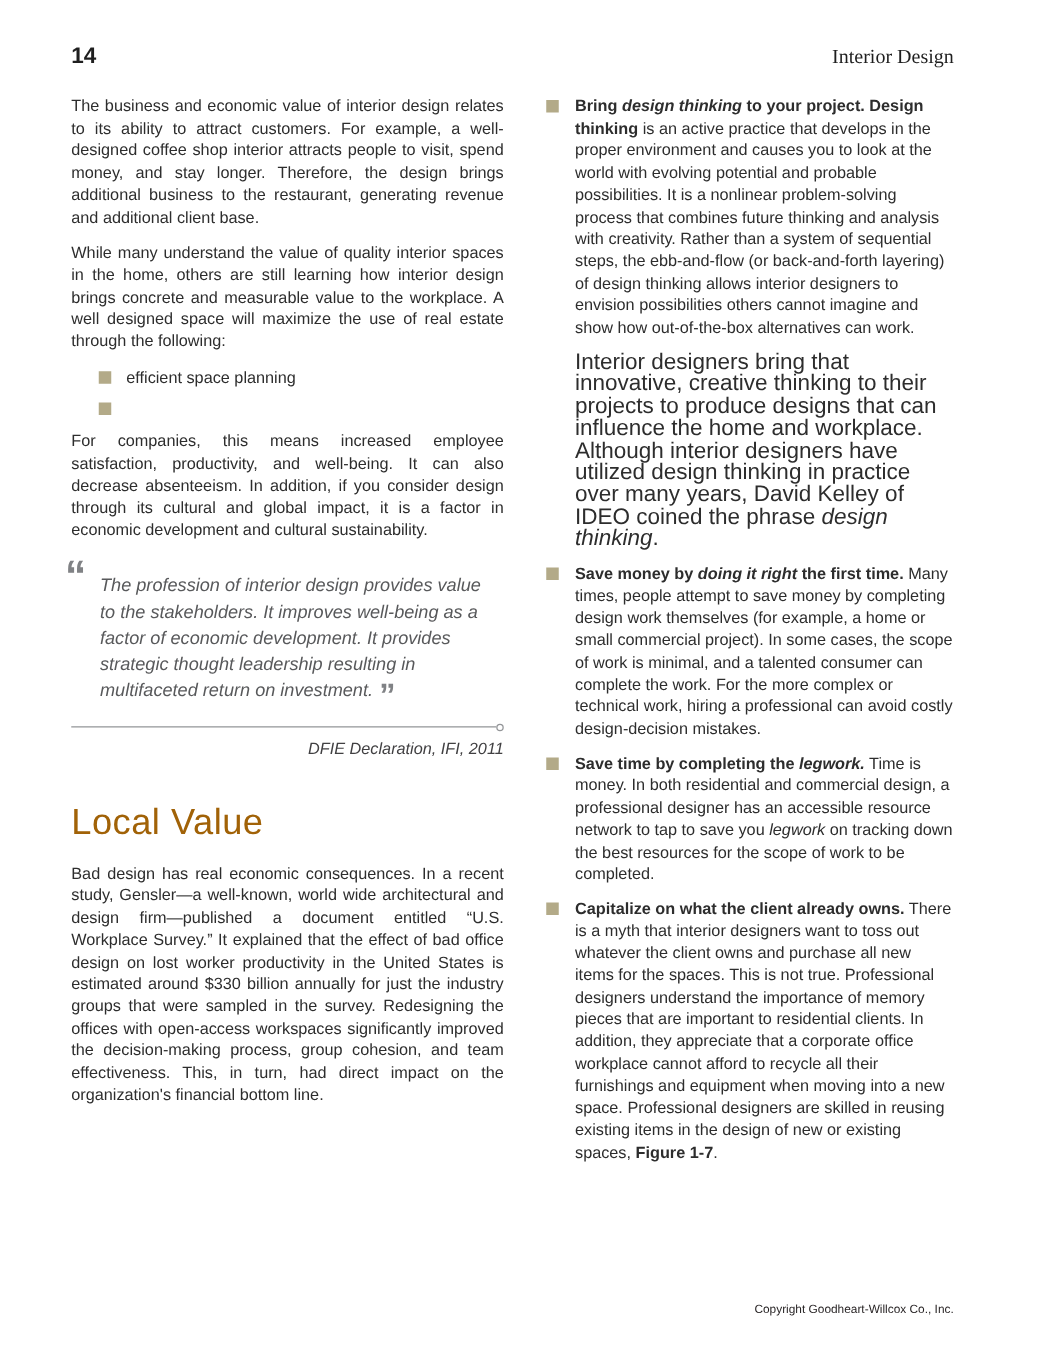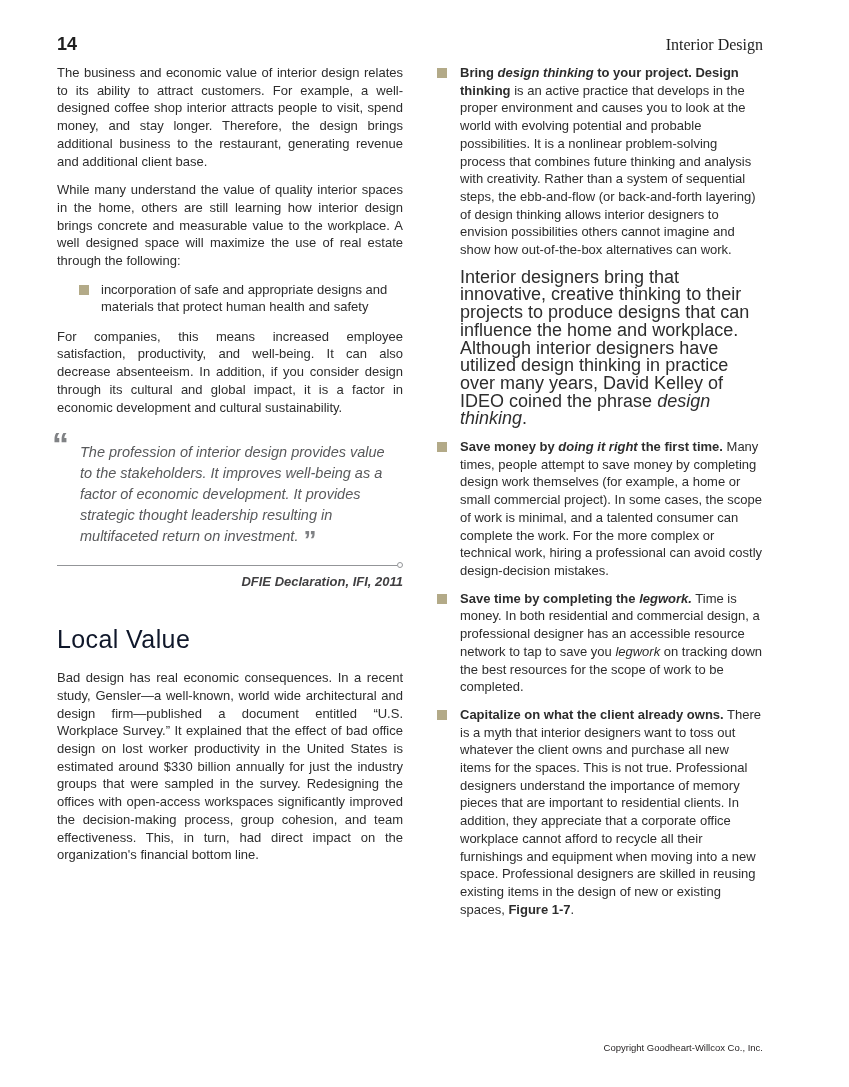--- a/index.html
+++ b/index.html
@@ -15,21 +15,21 @@
   
   .page-header {
     position:absolute; top:34px; left:57px; width:706px;
     display:flex; justify-content:space-between; align-items:baseline;
   }
   .page-number { font-size:18px; font-weight:bold; color:#1f1f1f; }
   .running-title { font-family:Liberation Serif, serif; font-size:16px; color:#1f1f1f; }
 
   
   .columns {
-    position:absolute; top:64px; left:57px; width:706px;
+    position:absolute; top:76px; left:57px; width:706px;
     display:flex; gap:26px;
   }
   .col-left  { width:346px; }
   .col-right { width:334px; }
 
   p.body-par {
     font-size:13px; line-height:17.7px; text-align:justify;
     margin-bottom:11px;
   }
 
@@ -59,28 +59,28 @@
     font-weight:bold; font-size:26px; font-style:normal;
     line-height:0; vertical-align:-8px; margin-left:5px; color:#808285;
   }
   .quote-rule { display:flex; align-items:center; margin:15px 0 6px; }
   .quote-rule .line { flex:1; height:1px; background:#939598; }
   .quote-rule .circle {
     flex:none; width:6px; height:6px; border:1.2px solid #939598;
     border-radius:50%; background:#fff;
   }
   .attribution {
-    text-align:right; font-style:italic; font-size:13px; color:#414042;font-weight:bold;
+    text-align:right; font-style:italic; font-size:13px; color:#414042;
   }
 
   
   .section-heading {
     margin:36px 0 15px;
-    font-size:25px; font-weight:300; letter-spacing:0.4px;
-    color:#0f172a;
+    font-size:29px; font-weight:300; letter-spacing:0.4px;
+    color:#a16207;
   }
 
   
   .rc-bullet {
     display:flex; align-items:flex-start;
     font-size:13px; line-height:17.7px; margin-bottom:10px;
   }
   .rc-bullet .bullet-square { margin:4px 13px 0 8px; }
   .rc-sub {
     margin:0 0 10px 31px;
@@ -109,21 +109,24 @@
 
 <div class="columns">
 
   <div class="col-left">
     <p class="body-par">The business and economic value of interior design relates to its ability to attract customers. For example, a well-designed coffee shop interior attracts people to visit, spend money, and stay longer. Therefore, the design brings additional business to the restaurant, generating revenue and additional client base.</p>
     <p class="body-par">While many understand the value of quality interior spaces in the home, others are still learning how interior design brings concrete and measurable value to the workplace. A well designed space will maximize the use of real estate through the following:</p>
 
     <div class="simple-bullets">
       <div class="simple-bullet">
         <span class="bullet-square"></span>
-        <span>incorporation of safe and appropriate designs and materials that protect human health and safety</span>
+        <span>efficient space planning</span>
+      </div>
+      <div class="simple-bullet">
+        <span class="bullet-square"></span>
       </div>
     </div>
 
     <p class="body-par">For companies, this means increased employee satisfaction, productivity, and well-being. It can also decrease absenteeism. In addition, if you consider design through its cultural and global impact, it is a factor in economic development and cultural sustainability.</p>
 
     <div class="quote-block">
       <div class="quote-body">
         <span class="open-quote">“</span><span>The profession of interior design provides value to the stakeholders. It improves well-being as a factor of economic development. It provides strategic thought leadership resulting in multifaceted return on investment.</span><span class="close-quote">”</span>
       </div>
       <div class="quote-rule">

